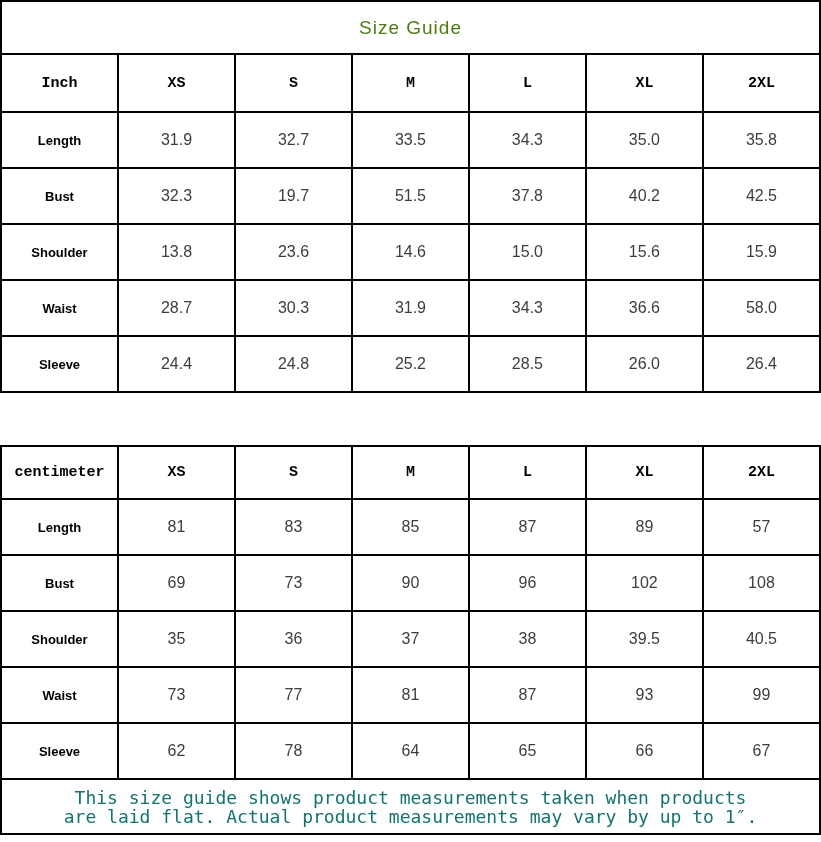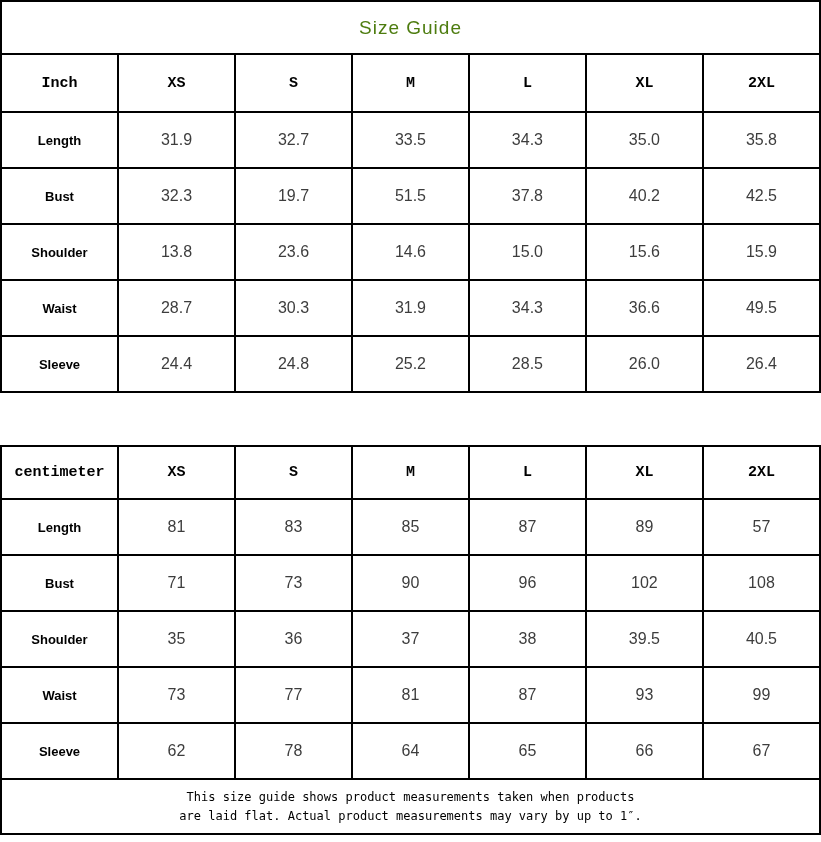--- a/index.html
+++ b/index.html
@@ -53,23 +53,23 @@
     font-weight: normal;
     color: #3d3d3d;
   }
   .gap-band {
     height: 52px;
     background: #ffffff;
   }
   .footer-cell {
     height: 53px;
     font-family: "DejaVu Sans Mono", "Liberation Mono", monospace;
-    font-size: 12px;
+    font-size: 18px;
     line-height: 19px;
-    color: #000000;
+    color: #0f766e;
     vertical-align: middle;
   }
 </style>
 </head>
 <body>
 
 <div class="size-guide-wrap">
 
   <table class="sg-table">
     <colgroup>
@@ -121,21 +121,21 @@
       <td class="val">15.6</td>
       <td class="val">15.9</td>
     </tr>
     <tr class="data-row">
       <td class="row-label">Waist</td>
       <td class="val">28.7</td>
       <td class="val">30.3</td>
       <td class="val">31.9</td>
       <td class="val">34.3</td>
       <td class="val">36.6</td>
-      <td class="val">49.5</td>
+      <td class="val">58.0</td>
     </tr>
     <tr class="data-row">
       <td class="row-label">Sleeve</td>
       <td class="val">24.4</td>
       <td class="val">24.8</td>
       <td class="val">25.2</td>
       <td class="val">28.5</td>
       <td class="val">26.0</td>
       <td class="val">26.4</td>
     </tr>
@@ -168,21 +168,21 @@
       <td class="row-label">Length</td>
       <td class="val">81</td>
       <td class="val">83</td>
       <td class="val">85</td>
       <td class="val">87</td>
       <td class="val">89</td>
       <td class="val">57</td>
     </tr>
     <tr class="data-row">
       <td class="row-label">Bust</td>
-      <td class="val">71</td>
+      <td class="val">69</td>
       <td class="val">73</td>
       <td class="val">90</td>
       <td class="val">96</td>
       <td class="val">102</td>
       <td class="val">108</td>
     </tr>
     <tr class="data-row">
       <td class="row-label">Shoulder</td>
       <td class="val">35</td>
       <td class="val">36</td>

